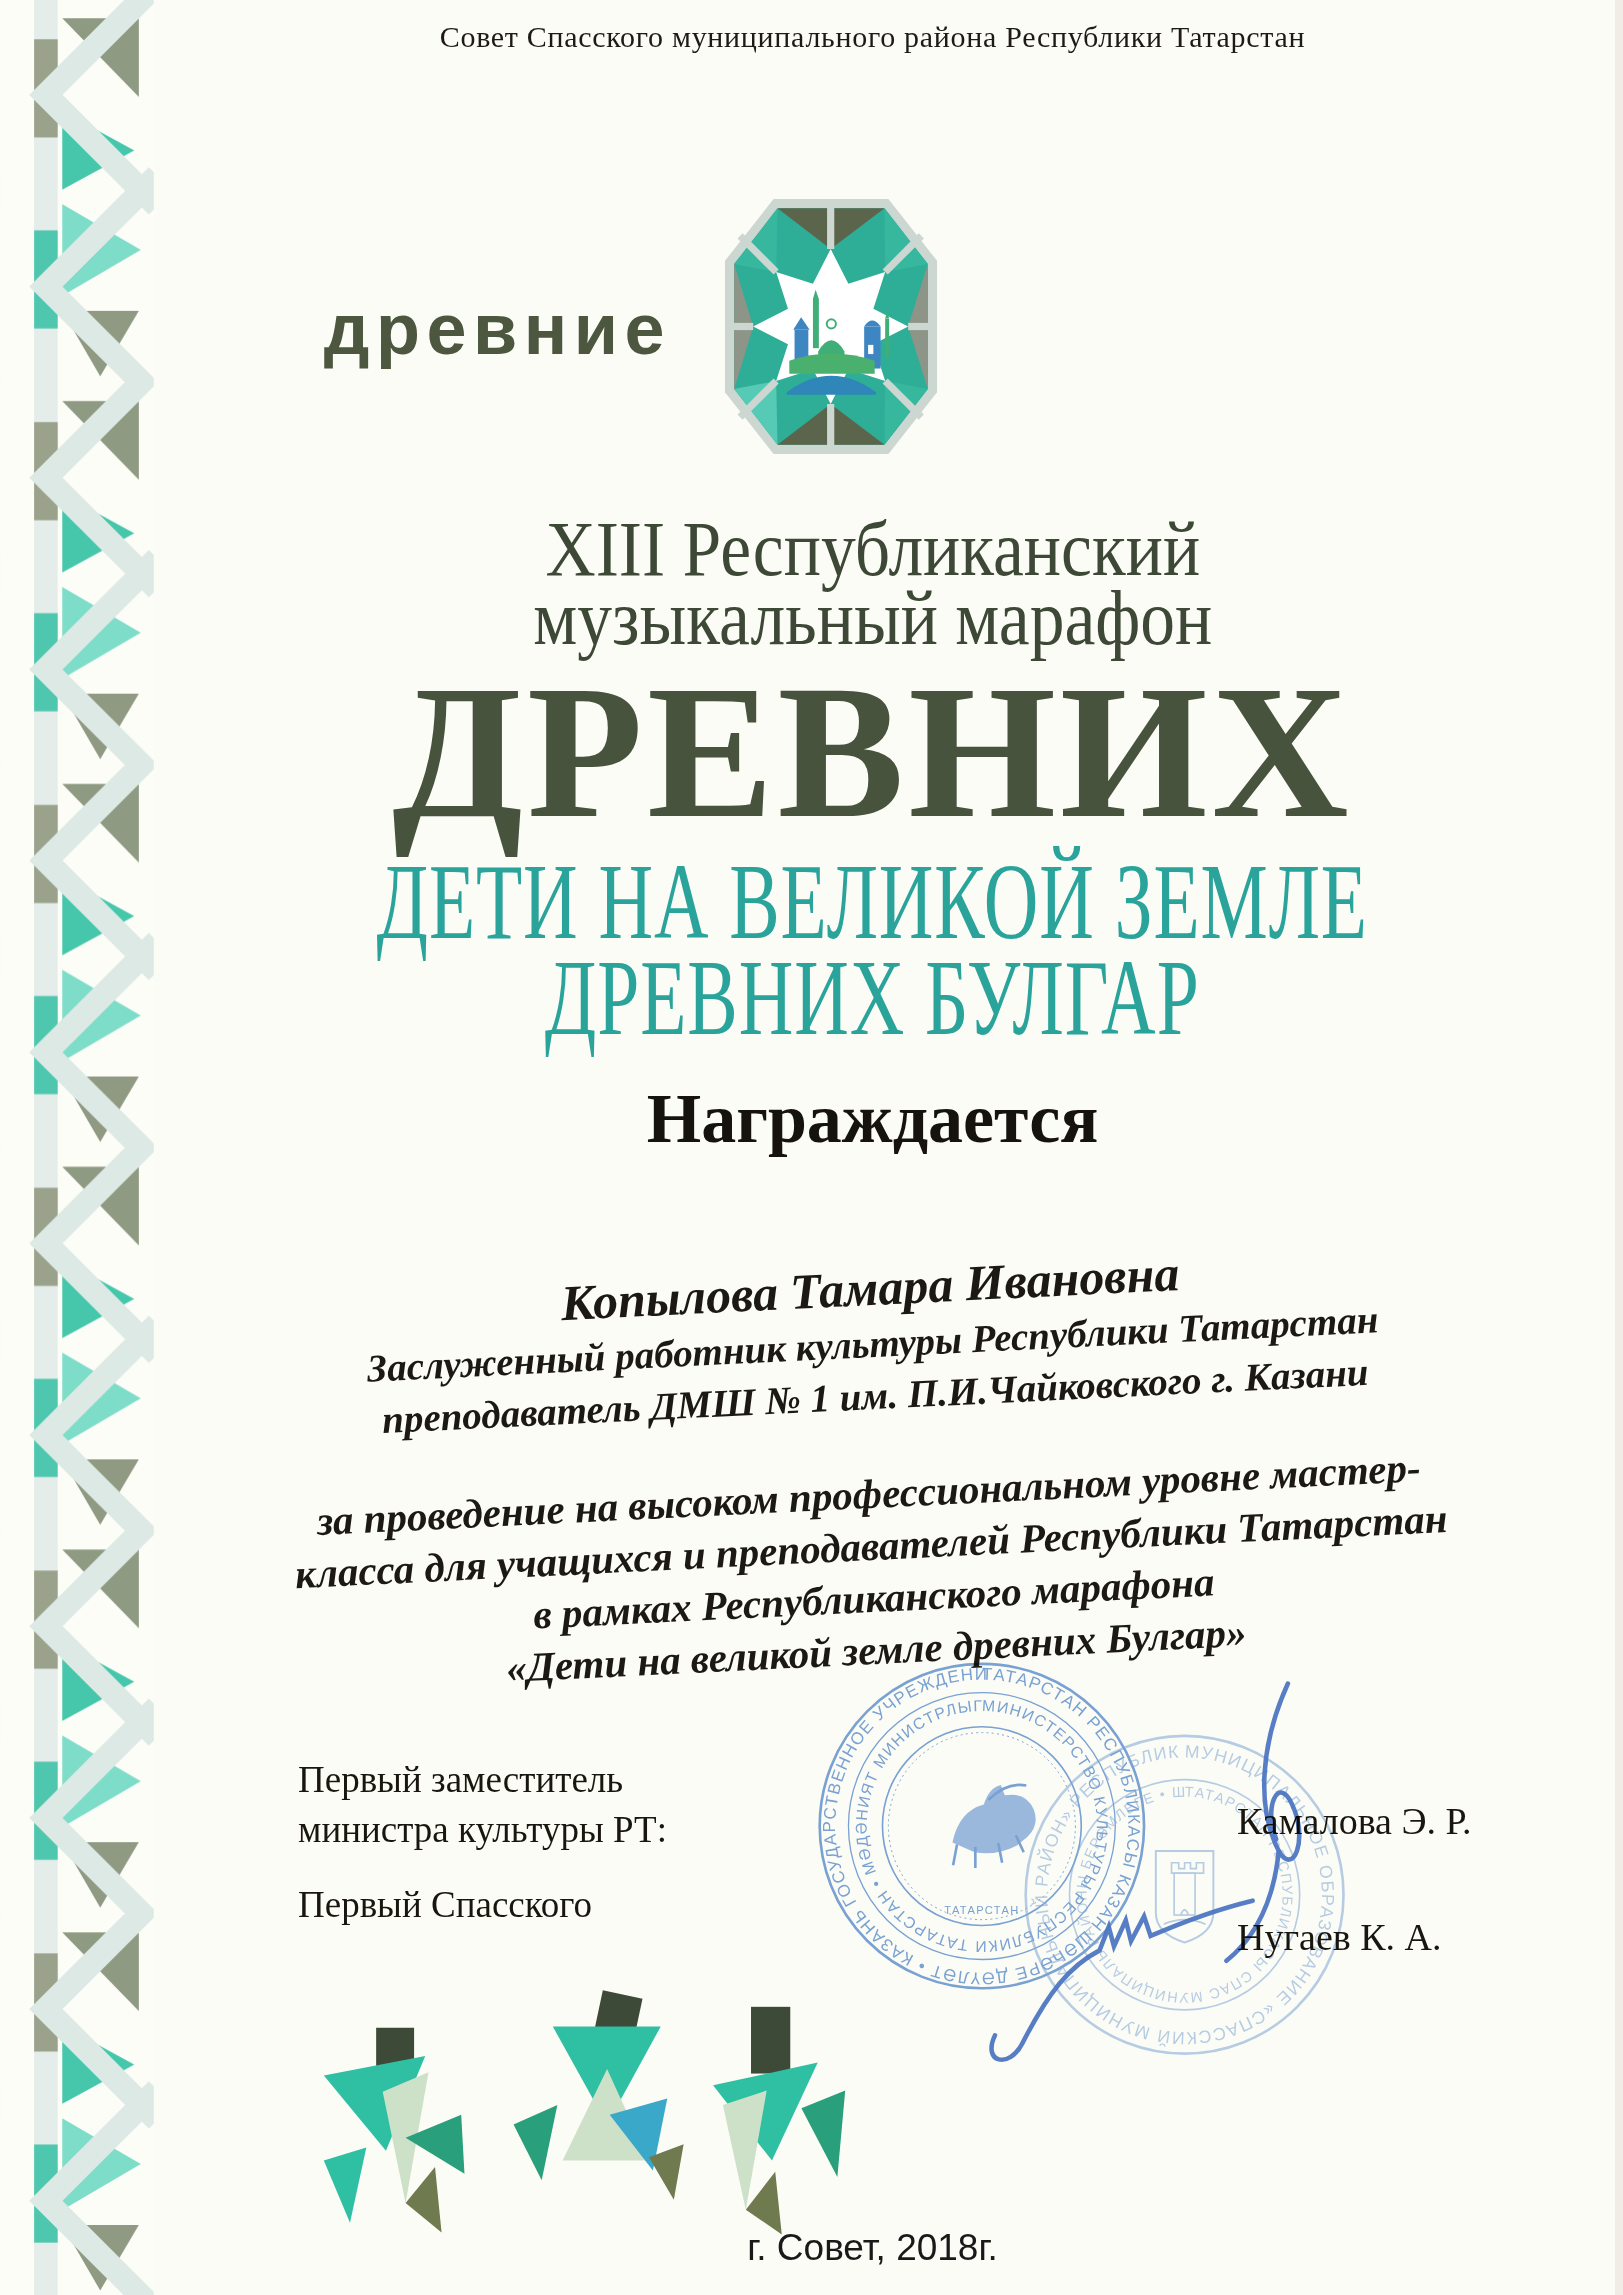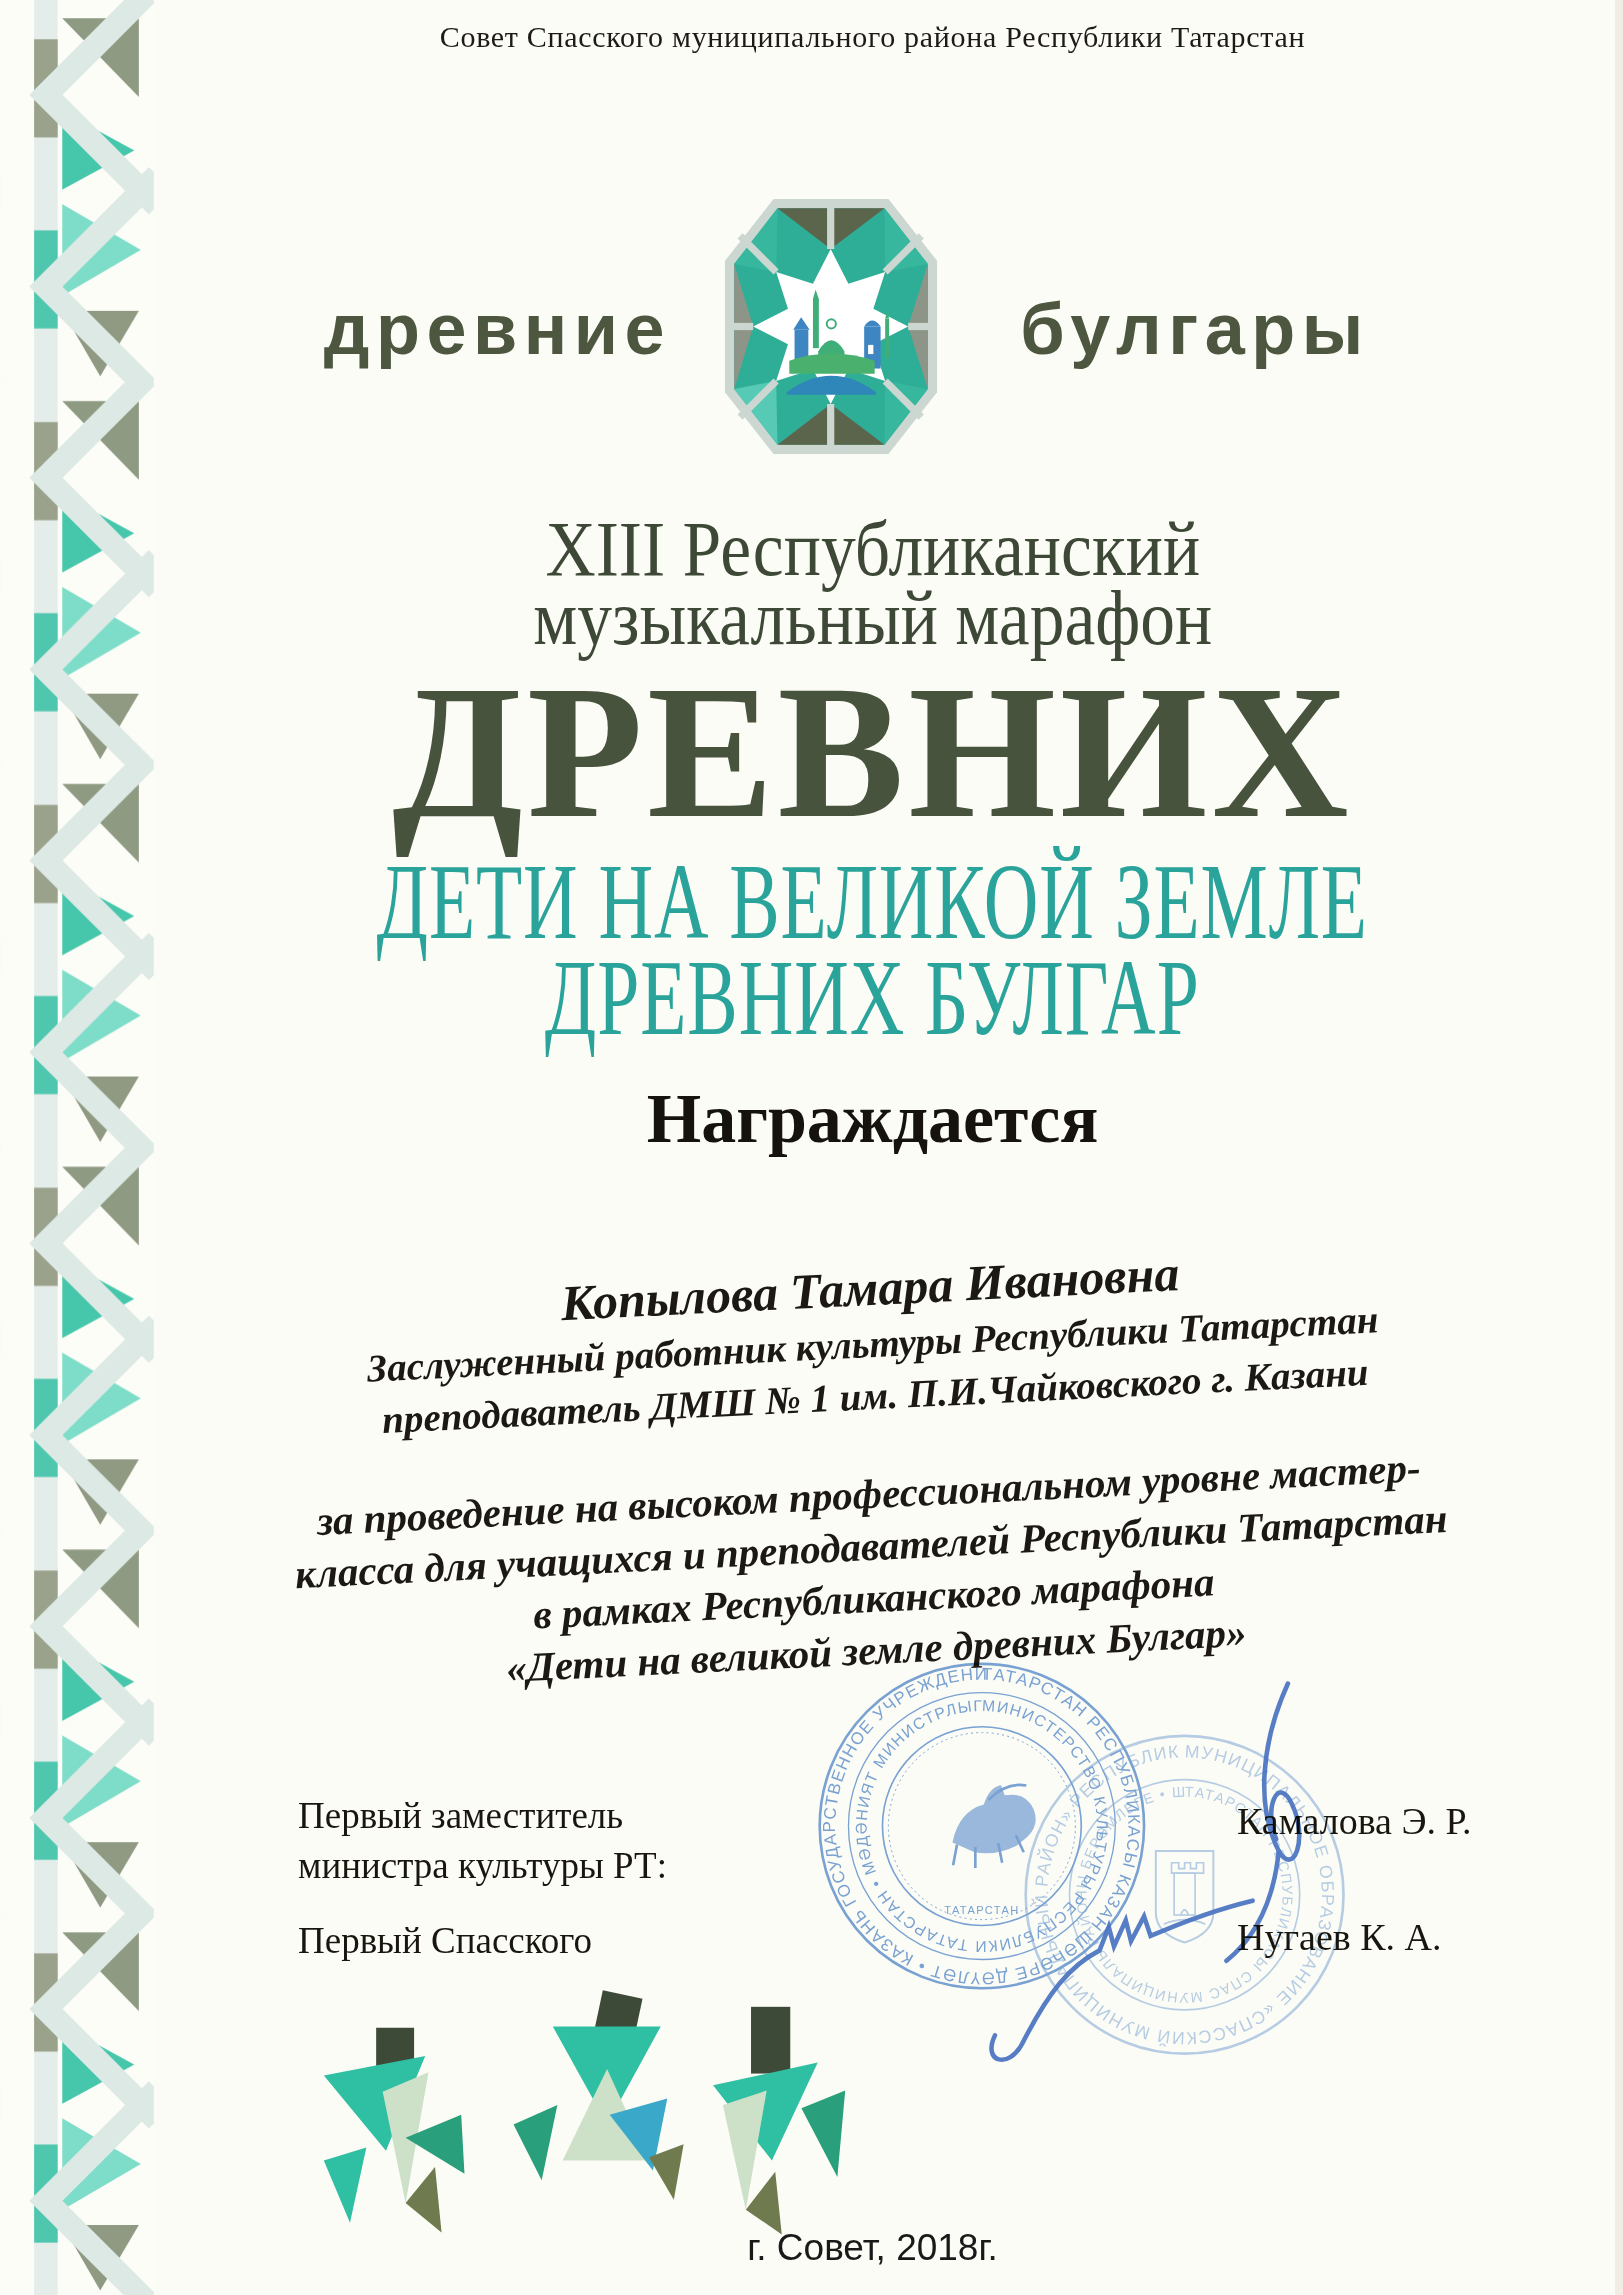--- a/index.html
+++ b/index.html
@@ -31,21 +31,21 @@
   #subtitle .squeeze { display:inline-block; transform:scaleX(.70); transform-origin:50% 50%; letter-spacing:1.3px; }
 
   #award-label { top:1079px; font-size:70px; font-weight:bold; color:#16130e; }
 
   #recipient { top:1258px; transform:rotate(-2.8deg); }
   #recipient .r-name  { font-size:50px; font-weight:bold; font-style:italic; line-height:60px; }
   #recipient .r-title { font-size:39px; font-weight:bold; font-style:italic; line-height:52px; }
 
   #citation { top:1468px; transform:rotate(-2.8deg); font-size:41px; font-weight:bold; font-style:italic; line-height:52px; }
 
-  .sig-role { left:298px; width:720px; text-align:left; font-size:37px; line-height:50px; color:#19160f;margin-top:36px; }
+  .sig-role { left:298px; width:720px; text-align:left; font-size:37px; line-height:50px; color:#19160f; }
   #sig1-role { top:1755px; }
   #sig2-role { top:1880px; }
   .sig-name { left:1237px; width:340px; text-align:left; font-size:38px; color:#19160f; }
   #sig1-name { top:1799px; }
   #sig2-name { top:1915px; }
 
   #footer-line { top:2227px; font-family:"Liberation Sans","DejaVu Sans",sans-serif; font-size:37px; color:#191919; }
 
   #stamps-svg { left:792px; top:1643px; mix-blend-mode:multiply; }
   #runners-svg { left:314px; top:1987px; }
@@ -76,21 +76,20 @@
       </pattern>
     </defs>
     <rect width="235" height="3507" fill="url(#bpat)"></rect>
   </svg>
 
   <div id="org-header" class="abs centerband">
     <div>Совет Спасского муниципального района Республики Татарстан</div>
   </div>
 
   <div id="logo-word-left" class="abs logo-word">древние</div>
-  <div id="logo-word-right" class="abs logo-word">булгары</div>
 
   <svg id="emblem-svg" class="abs" width="220" height="263" viewBox="0 0 335 400">
     <polygon points="80,6 255,6 329,100 329,300 255,394 80,394 6,300 6,100" fill="#ccd7d2"></polygon>
     <polygon points="86,20 249,20 315,105 315,295 249,380 86,380 20,295 20,105" fill="#2fae97"></polygon>
     <polygon points="86,20 249,20 167,82" fill="#5b654b"></polygon>
     <polygon points="249,20 315,105 250,117" fill="#37b89e"></polygon>
     <polygon points="315,105 315,295 285,200" fill="#8d9588"></polygon>
     <polygon points="315,295 249,380 250,283" fill="#37b89e"></polygon>
     <polygon points="249,380 86,380 167,318" fill="#5b654b"></polygon>
     <polygon points="86,380 20,295 84,283" fill="#56cab4"></polygon>

